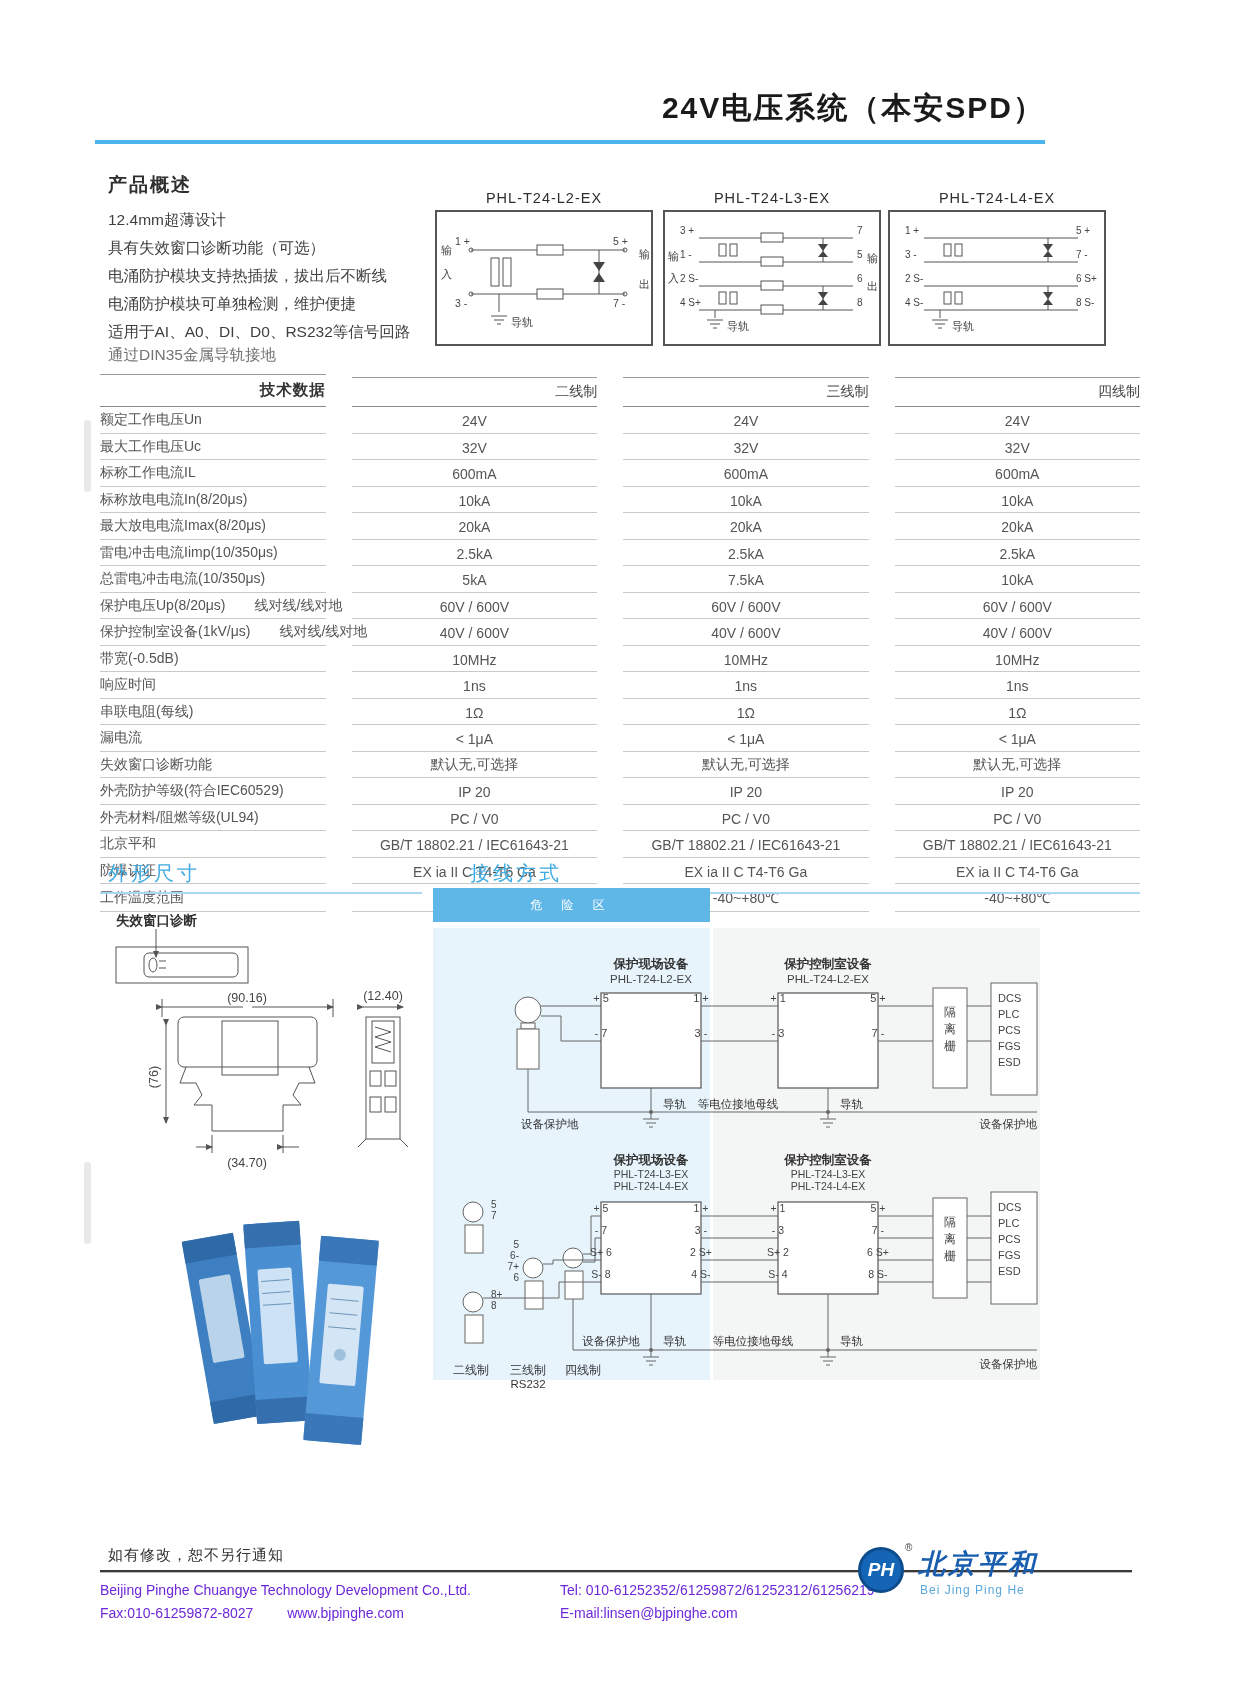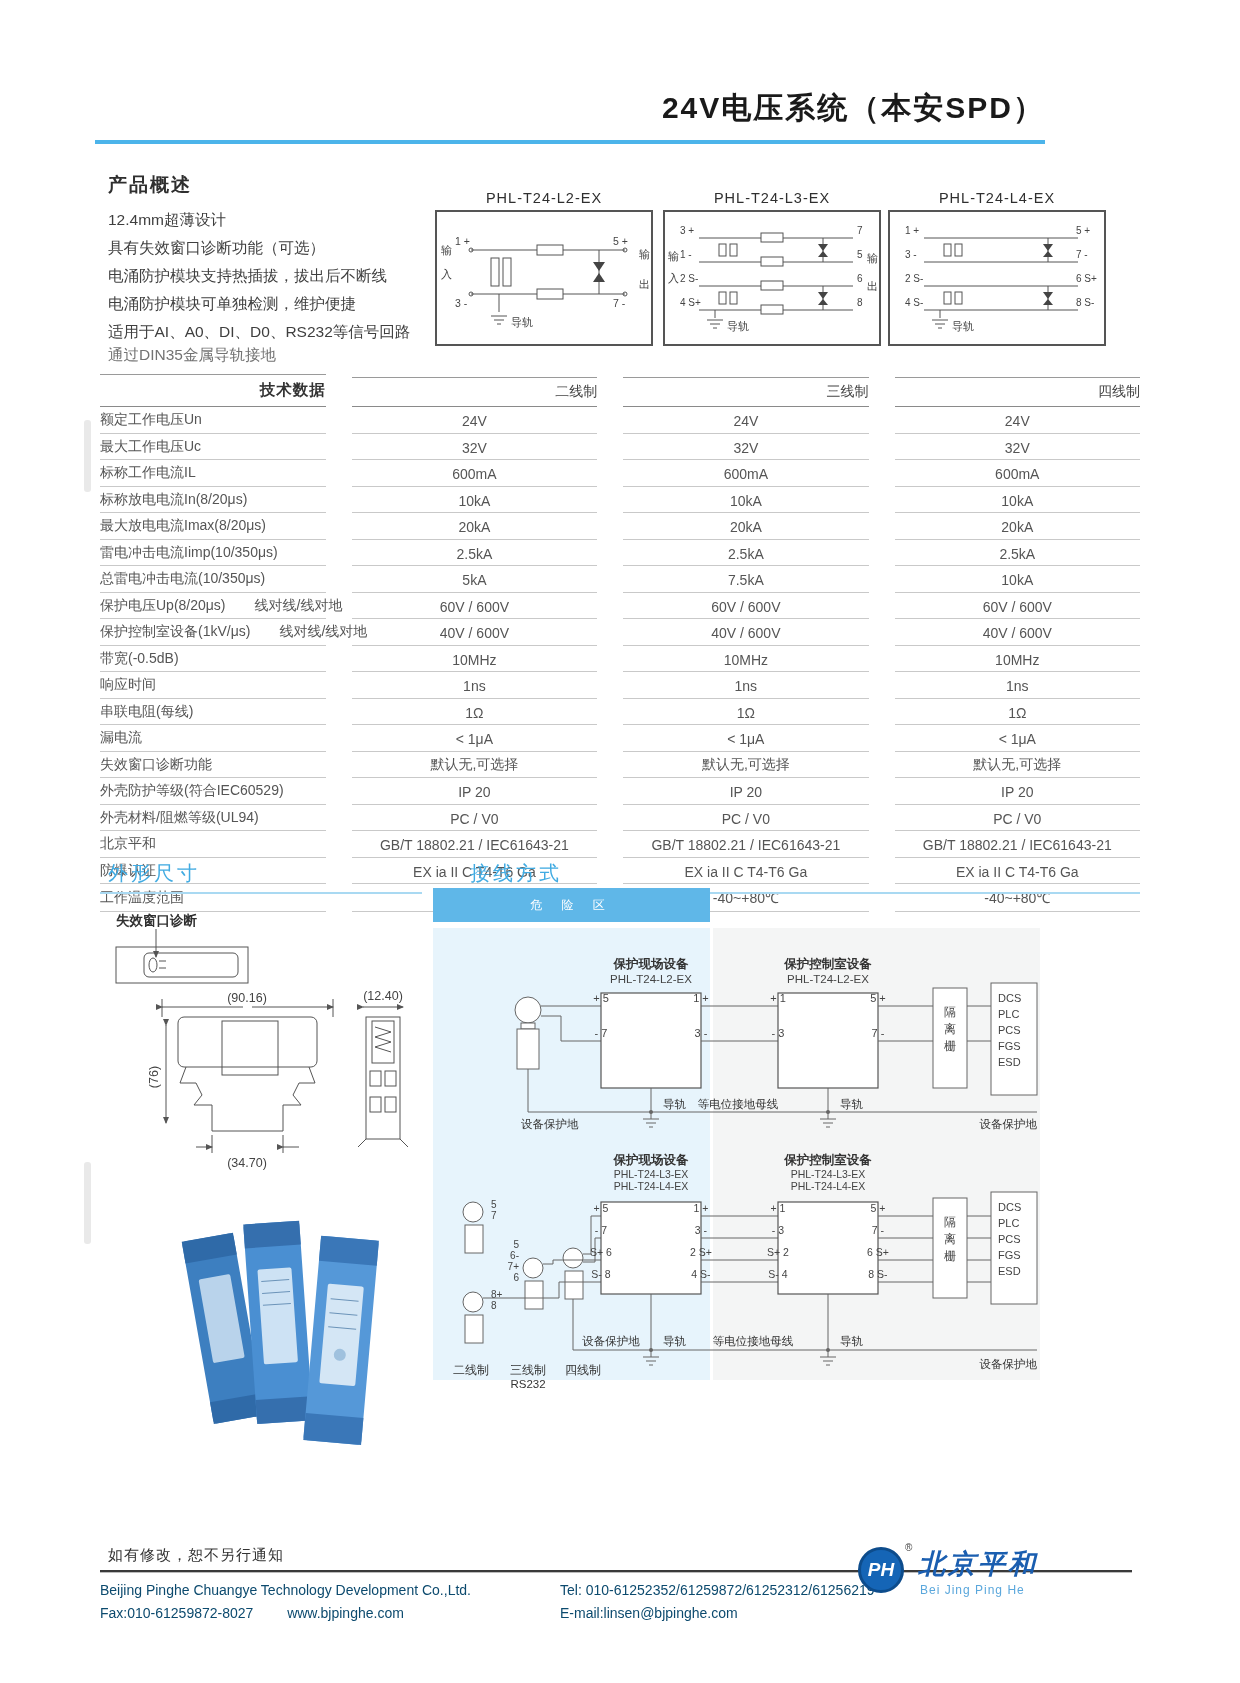--- a/index.html
+++ b/index.html
@@ -46,21 +46,21 @@
   .sidebar{left:1163px;top:168px;width:50px;height:1284px;display:flex;flex-direction:column;gap:8px;}
   .sidebar .tab{flex:1;background:#e4e4e4;color:#909090;border-radius:8px;
                 writing-mode:vertical-rl;display:flex;align-items:center;justify-content:center;
                 font-size:15.5px;letter-spacing:3px;}
   .sidebar .tab.active{background:#a2bfe2;color:#ffffff;}
   .edge-mark{width:7px;background:#e9e9e9;border-radius:3px;}
   
   .foot-note{left:108px;top:1546px;font-size:15px;color:#333;
              font-family:"Liberation Serif",serif;letter-spacing:1px;}
   .foot-rule{left:100px;top:1570px;width:1032px;height:2px;background:#3a3a3a;border-bottom:1px solid #bbb;}
-  .foot-line{font-size:14px;color:#0c4a6e;}
+  .foot-line{font-size:14px;color:#6d28d9;}
   .pagenum{left:1157px;top:1553px;width:60px;height:66px;background:#a2bfe2;color:#fff;
            display:flex;align-items:center;justify-content:center;font-size:30px;}
   .logo-circle{left:858px;top:1547px;width:46px;height:46px;border-radius:50%;
                background:#1565b6;color:#fff;display:flex;align-items:center;justify-content:center;
                font-size:19px;font-weight:bold;font-style:italic;border:3px solid #0d4c8c;box-sizing:border-box;}
   .logo-reg{left:905px;top:1542px;font-size:10px;color:#444;}
   .logo-cn{left:918px;top:1546px;font-size:27px;font-weight:bold;font-style:italic;color:#1a5eb0;
            font-family:"Liberation Serif",serif;letter-spacing:3px;}
   .logo-en{left:920px;top:1583px;font-size:12px;color:#5aa7dc;letter-spacing:1px;}
 </style>

